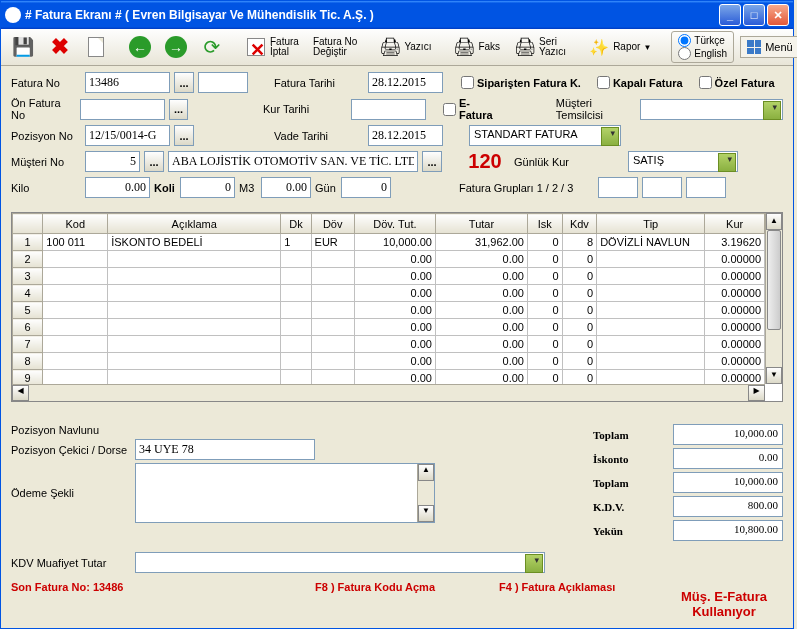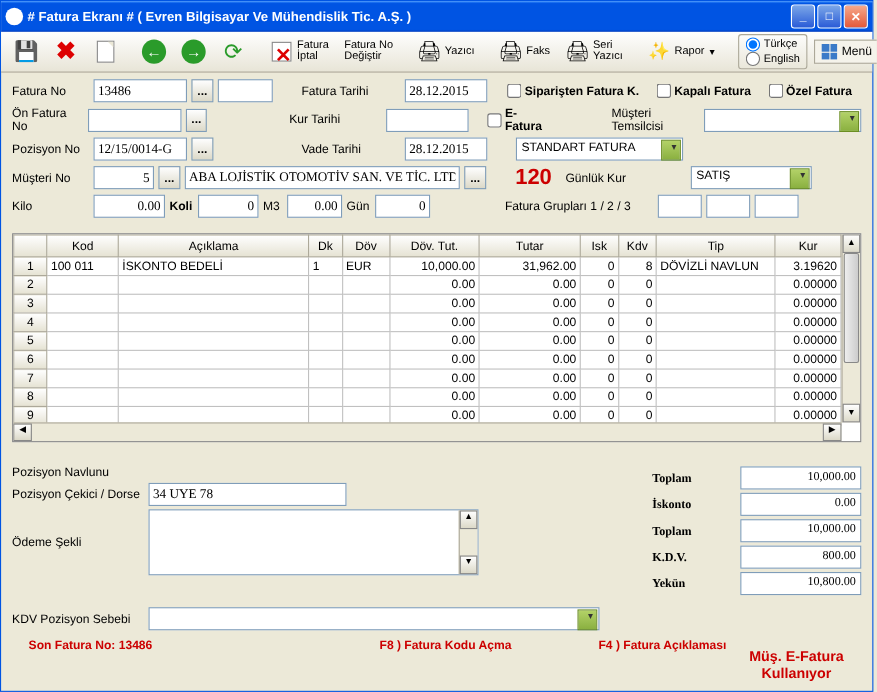--- a/index.html
+++ b/index.html
@@ -87,21 +87,21 @@
 .bottom { display: flex; padding: 6px 10px; gap: 10px; margin-top: 16px; }
 .bottom-left { flex: 1; }
 .bottom-left .row { margin-bottom: 3px; }
 .bottom-left .lbl3 { width: 120px; font-size: 11px; }
 .totals { width: 190px; }
 .totals .trow { display: flex; justify-content: space-between; align-items: center; margin-bottom: 3px; font-family: Liberation Serif, serif; }
 .totals .trow .tlbl { font-weight: bold; font-size: 11px; }
 .totals .trow .tval { width: 110px; height: 21px; border: 1px solid #7f9db9; background: #fff; text-align: right; padding: 2px 4px; font-size: 11px; }
 
 .footer { display: flex; align-items: center; padding: 2px 10px 6px 10px; gap: 4px; }
-.footer .red-bold { color: #c00; font-weight: bold; font-size: 11px; margin-left: 15px; }
+.footer .red-bold { color: #c00; font-weight: bold; font-size: 11px; }
 .efatura { position: absolute; right: 30px; bottom: 10px; color: #c00; font-weight: bold; font-size: 13px; text-align: center; line-height: 15px; }
 .ta { border: 1px solid #7f9db9; background: #fff; width: 300px; height: 60px; position: relative; }
 .ta .mscroll { position: absolute; right: 0; top: 0; bottom: 0; width: 17px; background: #ece9d8; border-left: 1px solid #aca899; }
 .ta .mscroll .arr { position: absolute; left: 0; right: 0; height: 17px; background: linear-gradient(#fefefe,#dcd9c8); border: 1px solid #888; text-align: center; font-size: 8px; cursor: pointer; }
 </style>
 </head>
 <body>
 
 <div class="window">
   <div class="titlebar">
@@ -475,21 +475,21 @@
           <span class="tval">800.00</span>
         </div>
       <div class="trow">
           <span class="tlbl">Yekün</span>
           <span class="tval">10,800.00</span>
         </div>
     </div>
   </div>
 
   <div class="footer">
-    <span class="lbl3" style="width:120px">KDV Pozisyon Sebebi</span>
+    <span class="lbl3" style="width:120px">KDV Muafiyet Tutar</span>
     <div class="sel" style="width:410px"></div>
   </div>
   <div class="footer">
     <span class="red-bold" style="width:300px;">Son Fatura No:   13486</span>
     <span class="red-bold" style="width:180px;">F8 ) Fatura Kodu Açma</span>
     <span class="red-bold">F4 ) Fatura Açıklaması</span>
   </div>
   <div class="efatura" style="white-space:pre;">Müş. E-Fatura
 Kullanıyor</div>
 </div>

